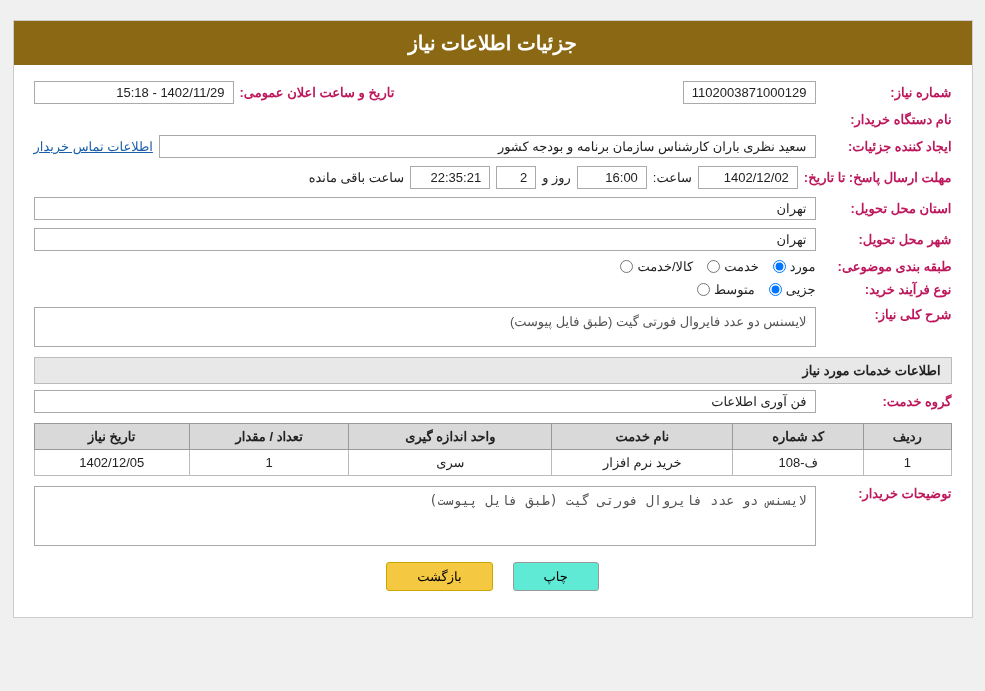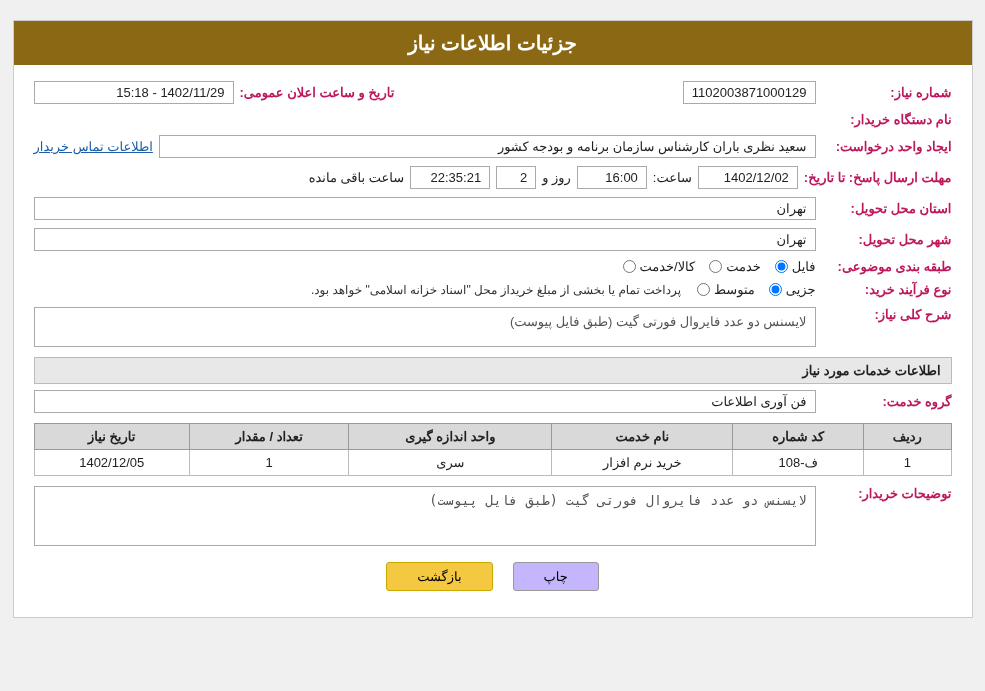--- a/index.html
+++ b/index.html
@@ -113,21 +113,21 @@
     }
     .btn {
       padding: 6px 30px;
       border: 1px solid #999;
       cursor: pointer;
       font-size: 13px;
       font-family: Tahoma, Arial, sans-serif;
       border-radius: 3px;
     }
     .btn-primary {
-      background: #c4b5fd;
+      background: #5eead4;
       color: #000;
     }
     .btn-back {
       background: #f5c842;
       color: #000;
       border-color: #c9a800;
     }
     .notes-box {
       border: 1px solid #aaa;
       background: #fff;
@@ -165,21 +165,21 @@
       <span style="flex:1"></span>
       <span class="label">تاریخ و ساعت اعلان عمومی:</span>
       <div class="value-box medium">1402/11/29 - 15:18</div>
     </div>
 
     <div class="info-row">
       <span class="label">نام دستگاه خریدار:</span>
     </div>
 
     <div class="info-row">
-      <span class="label">ایجاد واحد درخواست:</span>
+      <span class="label">ایجاد کننده جزئیات:</span>
       <div class="value-box wide">سعید نظری باران کارشناس سازمان برنامه و بودجه کشور</div>
       <span class="link-text">اطلاعات تماس خریدار</span>
     </div>
 
     <div class="info-row">
       <span class="label">مهلت ارسال پاسخ: تا تاریخ:</span>
       <div class="value-box narrow">1402/12/02</div>
       <span>ساعت:</span>
       <div class="value-box" style="min-width:70px;">16:00</div>
       <span>روز و</span>
@@ -203,39 +203,38 @@
       <div class="radio-group">
         <div class="radio-item">
           <span>کالا/خدمت</span>
           <input type="radio" name="category" style="">
         </div>
         <div class="radio-item">
           <span>خدمت</span>
           <input type="radio" name="category" style="">
         </div>
         <div class="radio-item">
-          <span>فایل</span>
+          <span>مورد</span>
           <input type="radio" name="category" checked="" style="">
         </div>
       </div>
     </div>
 
     <div class="info-row">
       <span class="label">نوع فرآیند خرید:</span>
       <div class="radio-group">
         <div class="radio-item">
           <span>متوسط</span>
           <input type="radio" name="purchase" style="">
         </div>
         <div class="radio-item">
           <span>جزیی</span>
           <input type="radio" name="purchase" checked="" style="">
         </div>
       </div>
-      <span class="process-note">پرداخت تمام یا بخشی از مبلغ خریداز محل "اسناد خزانه اسلامی" خواهد بود.</span>
     </div>
 
     <div class="row-full" style="margin-top:10px;">
       <span class="label">شرح کلی نیاز:</span>
       <div class="description-box">لایسنس دو عدد فایروال فورتی گیت (طبق فایل پیوست)</div>
     </div>
 
     <div class="section-title">اطلاعات خدمات مورد نیاز</div>
 
     <div class="info-row">

